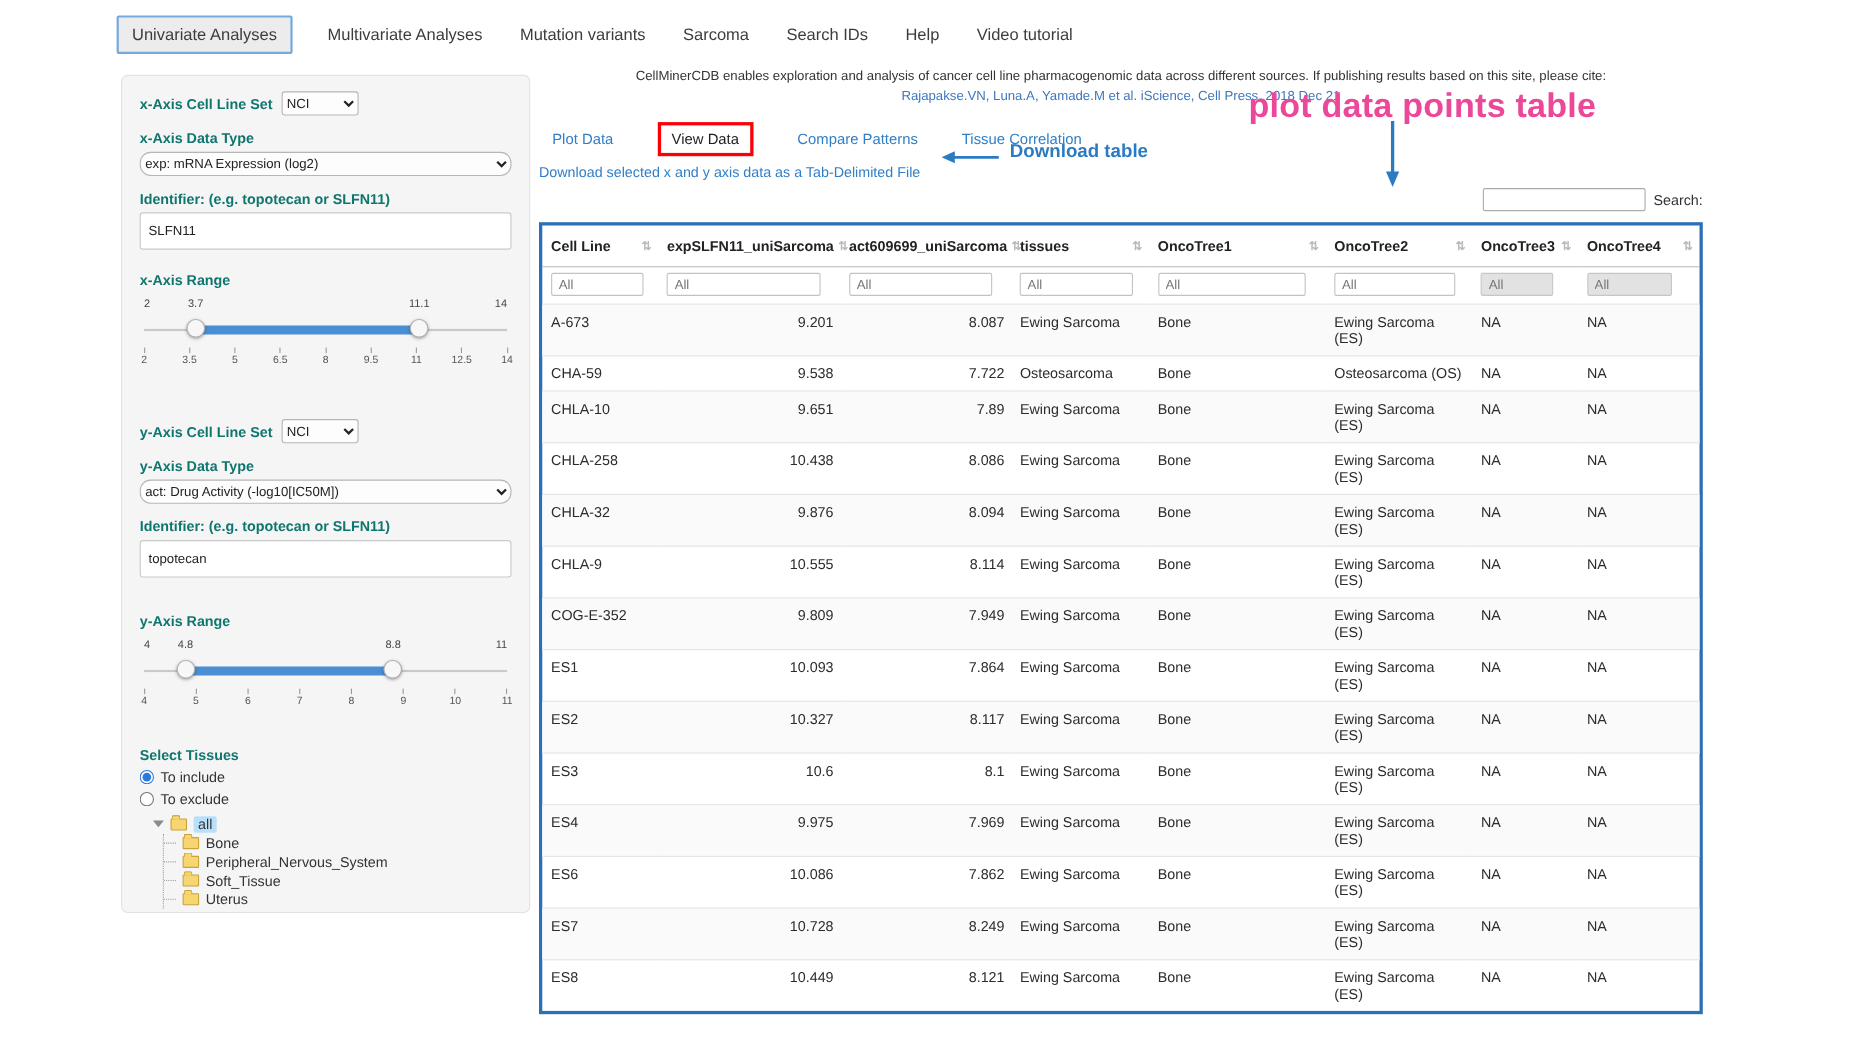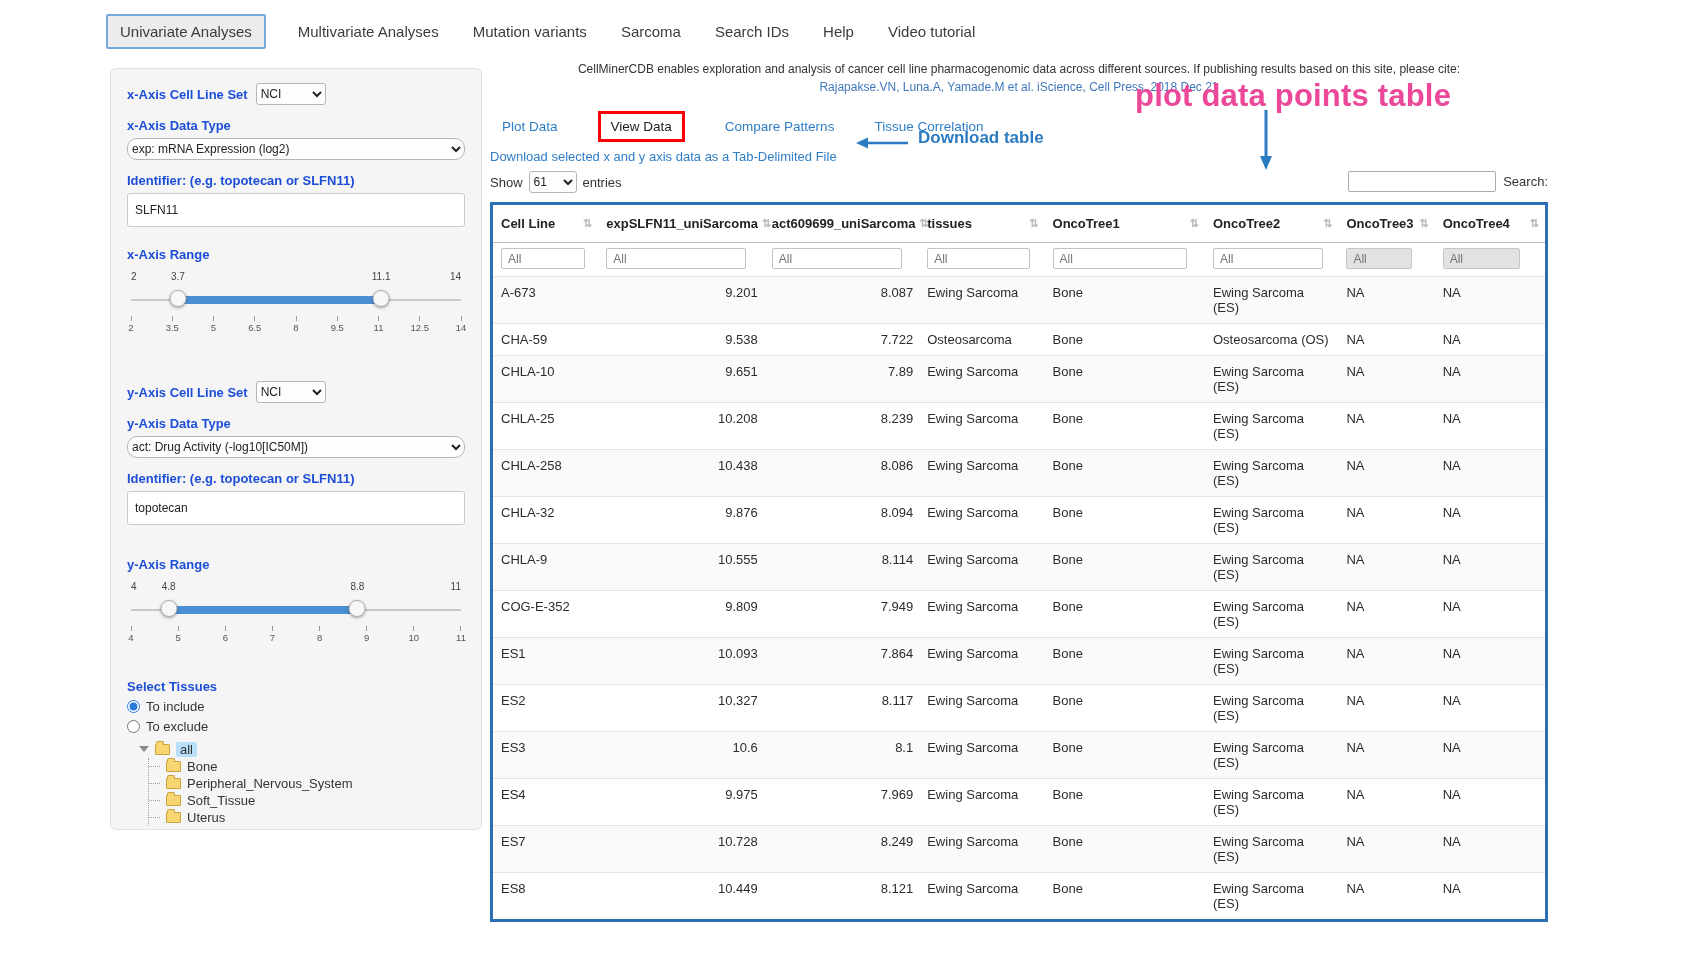--- a/index.html
+++ b/index.html
@@ -13,21 +13,21 @@
   
   .topnav { position:absolute; left:106px; top:14px; display:flex; align-items:center; gap:30px;
             font-size:15px; color:#3c3c3c; }
   .nav-tab { cursor:pointer; padding:8px 2px; }
   .nav-tab.active { border:2px solid #74a9dd; background:#ececec; padding:7px 12px; border-radius:2px; }
 
   
   .sidebar { position:absolute; left:110px; top:68px; width:372px; height:762px;
              background:#f5f5f5; border:1px solid #e2e2e2; border-radius:6px;
              padding:14px 16px; overflow:hidden; }
-  .side-label { font-weight:700; font-size:13px; color:#1d4ed8; margin:13px 0 5px; }
+  .side-label { font-weight:700; font-size:13px; color:#0f766e; margin:13px 0 5px; }
   .side-label.first { margin-top:0; }
   .inline-row { display:flex; align-items:center; gap:8px; }
   .inline-row .side-label { margin:0; }
   select { font-size:12px; height:22px; border:1px solid #b6b6b6; border-radius:3px; background:#fdfdfd; color:#222; }
   .full-select { width:100%;border-radius:10px; }
   .small-select { width:70px; }
   input.textbox { width:100%; height:24px; border:1px solid #c9c9c9; border-radius:3px;
                   padding:16px 7px; font-size:12px; background:#fff; color:#222;
                   font-family:"Liberation Sans", sans-serif; }
 
@@ -327,27 +327,20 @@
     <span class="red-box">
       <span class="subtab active">View Data</span>
     </span>
     <span class="subtab">Compare Patterns</span>
     <span class="subtab">Tissue Correlation</span>
   </div>
 
   <div class="download-link">Download selected x and y axis data as a Tab-Delimited File</div>
 
   <div class="controls">
-    <div class="show-entries">
-      <span>Show</span>
-      <select style="width:48px">
-        <option>61</option>
-      </select>
-      <span>entries</span>
-    </div>
     <div class="search-box">
       <input type="text" style="">
       <span>Search:</span>
     </div>
   </div>
 
   <div class="table-frame">
     <table class="data">
       <colgroup>
         <col style="width:105px">
@@ -449,30 +442,20 @@
             <td>CHLA-10</td>
             <td class="num">9.651</td>
             <td class="num">7.89</td>
             <td>Ewing Sarcoma</td>
             <td>Bone</td>
             <td>Ewing Sarcoma (ES)</td>
             <td>NA</td>
             <td>NA</td>
           </tr>
 
-          <tr>
-            <td>CHLA-25</td>
-            <td class="num">10.208</td>
-            <td class="num">8.239</td>
-            <td>Ewing Sarcoma</td>
-            <td>Bone</td>
-            <td>Ewing Sarcoma (ES)</td>
-            <td>NA</td>
-            <td>NA</td>
-          </tr>
 
           <tr>
             <td>CHLA-258</td>
             <td class="num">10.438</td>
             <td class="num">8.086</td>
             <td>Ewing Sarcoma</td>
             <td>Bone</td>
             <td>Ewing Sarcoma (ES)</td>
             <td>NA</td>
             <td>NA</td>
@@ -548,20 +531,30 @@
             <td>ES4</td>
             <td class="num">9.975</td>
             <td class="num">7.969</td>
             <td>Ewing Sarcoma</td>
             <td>Bone</td>
             <td>Ewing Sarcoma (ES)</td>
             <td>NA</td>
             <td>NA</td>
           </tr>
 
+          <tr>
+            <td>ES6</td>
+            <td class="num">10.086</td>
+            <td class="num">7.862</td>
+            <td>Ewing Sarcoma</td>
+            <td>Bone</td>
+            <td>Ewing Sarcoma (ES)</td>
+            <td>NA</td>
+            <td>NA</td>
+          </tr>
 
           <tr>
             <td>ES7</td>
             <td class="num">10.728</td>
             <td class="num">8.249</td>
             <td>Ewing Sarcoma</td>
             <td>Bone</td>
             <td>Ewing Sarcoma (ES)</td>
             <td>NA</td>
             <td>NA</td>

